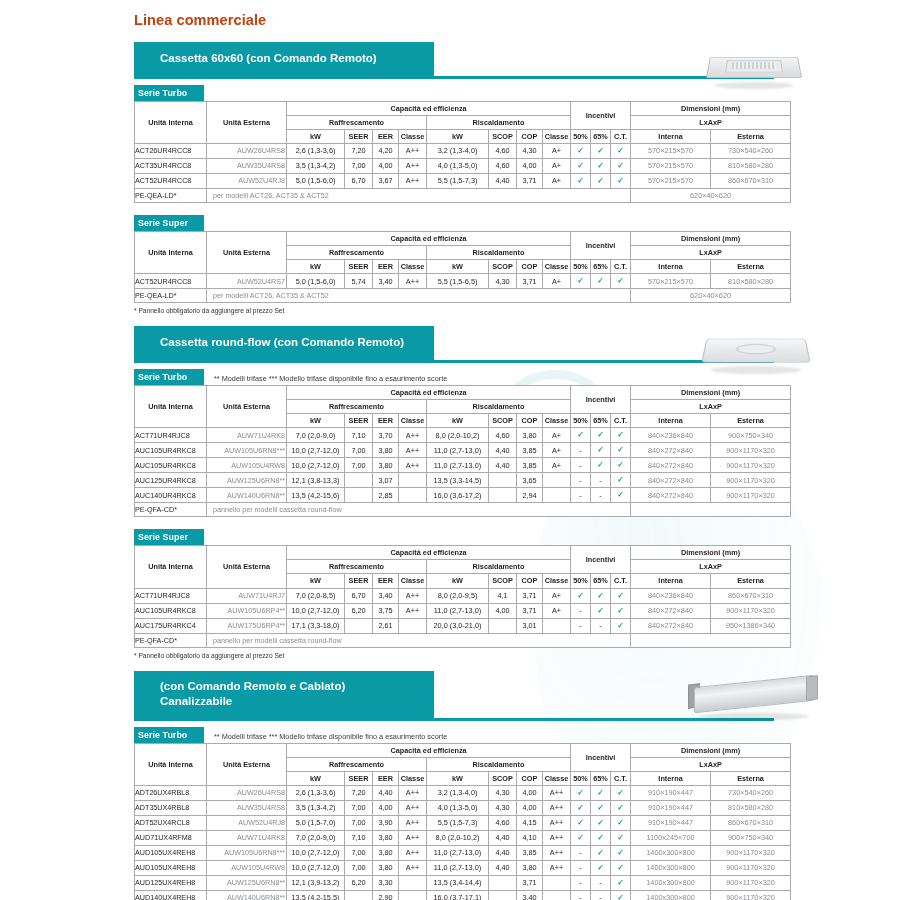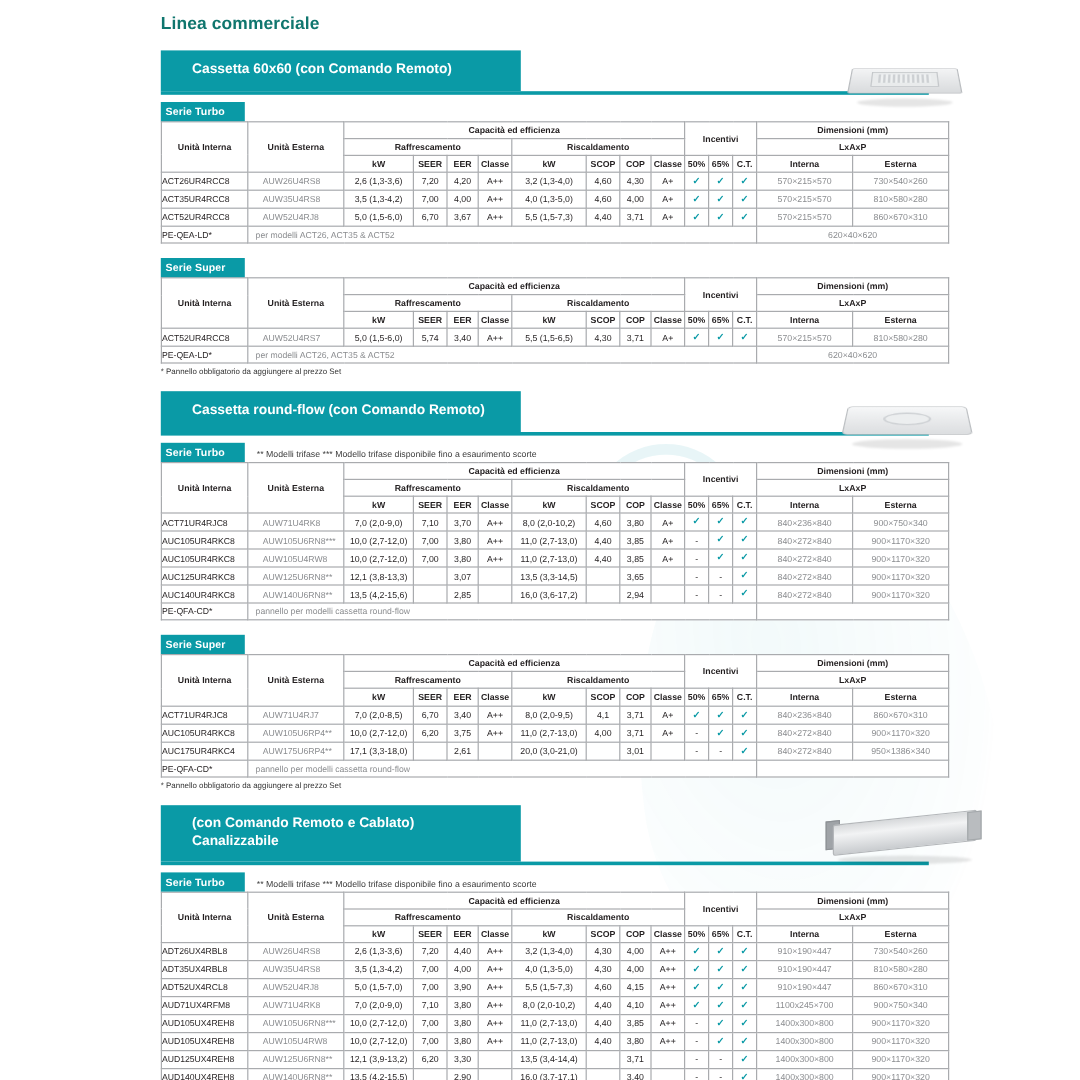--- a/index.html
+++ b/index.html
@@ -23,21 +23,21 @@
     border: 9px solid #25a5b5; border-radius: 50%;
   }
   .wm-drop {
     position:absolute; left: 60px; top: 60px; width: 300px; height: 430px;
     background: radial-gradient(ellipse at 40% 30%, rgba(37,165,181,0.55), rgba(37,165,181,0.12) 70%, rgba(255,255,255,0) 75%);
     border-radius: 50% 50% 50% 50% / 60% 60% 40% 40%;
     transform: rotate(-8deg);
   }
 
   .title-main {
-    font-size: 14.5px; font-weight: bold; color: #0f766e;
+    font-size: 14.5px; font-weight: bold; color: #c2410c;
     margin: 4px 0 14px 134px; letter-spacing: .1px;
   }
 
   .content { position:relative; z-index:2; }
   .sec-wrap { position: relative; margin-bottom: 6px; }
   .sec-bar {
     background:#0a9aa6; color:#fff; font-weight:bold; font-size:11.5px;
     padding: 9px 12px 9px 26px; display:inline-block; min-width: 300px;
     margin-left:134px;
     line-height: 1.35;
@@ -126,21 +126,21 @@
   table.spec {
     border-collapse: collapse; width: 640px; table-layout: fixed;
     font-size: 7.3px; color:#231f20; background:#fff;
   }
   table.spec th, table.spec td {
     border: 1px solid #a9abae; text-align:center; padding: 2px 1px;
     line-height: 1.25; white-space: nowrap; overflow: hidden;
   }
   table.spec th { font-weight: bold; background:#fff; }
   table.spec td.model { text-align:left; padding-left:0; font-size:7.2px; }
-  table.spec td.ext { color:#8b8d90; text-align:left; padding-left:12px; font-size:7.2px; }
+  table.spec td.ext { color:#8b8d90; text-align:right; padding-left:12px; font-size:7.2px; }
   table.spec td.wide-note { text-align:left; padding-left:6px; }
   .chk { color:#0a9aa6; font-weight:bold; font-size:8px; }
   .dash { color:#231f20; }
   .dim { color:#8b8d90; }
   .footnote { font-size:6.6px; color:#333; margin: 2px 0 12px 134px; }
   .spacer-8 { height: 8px; }
 </style>
 </head>
 <body>
 

